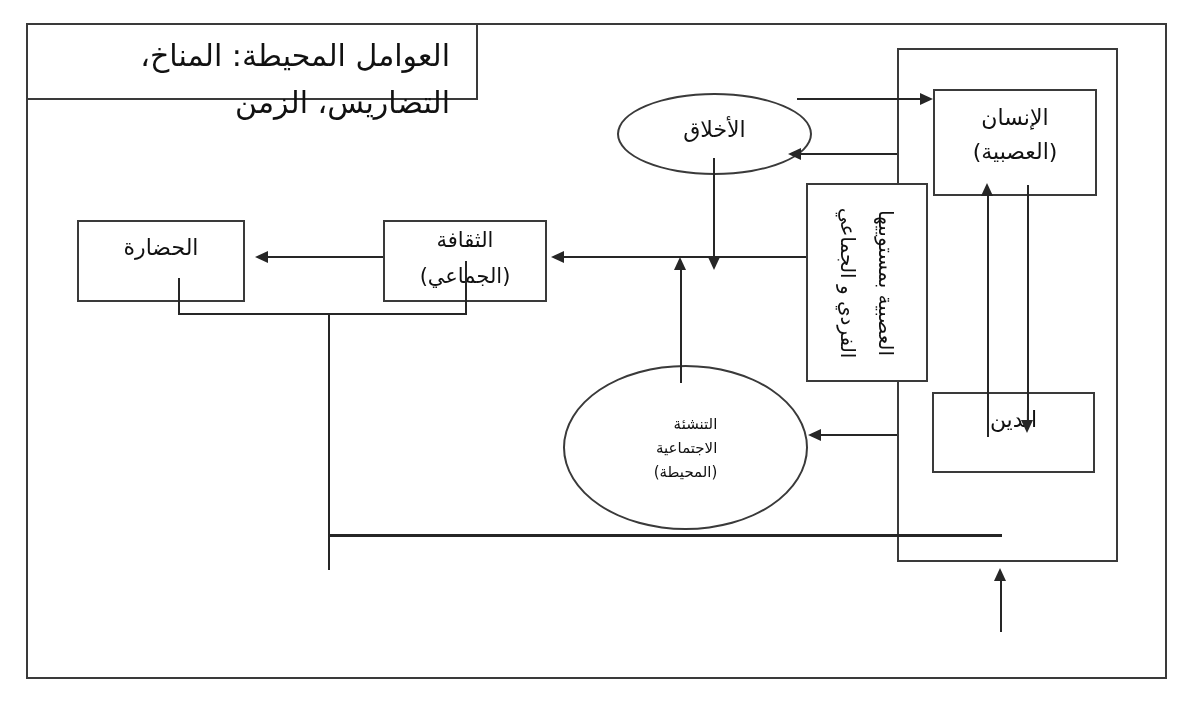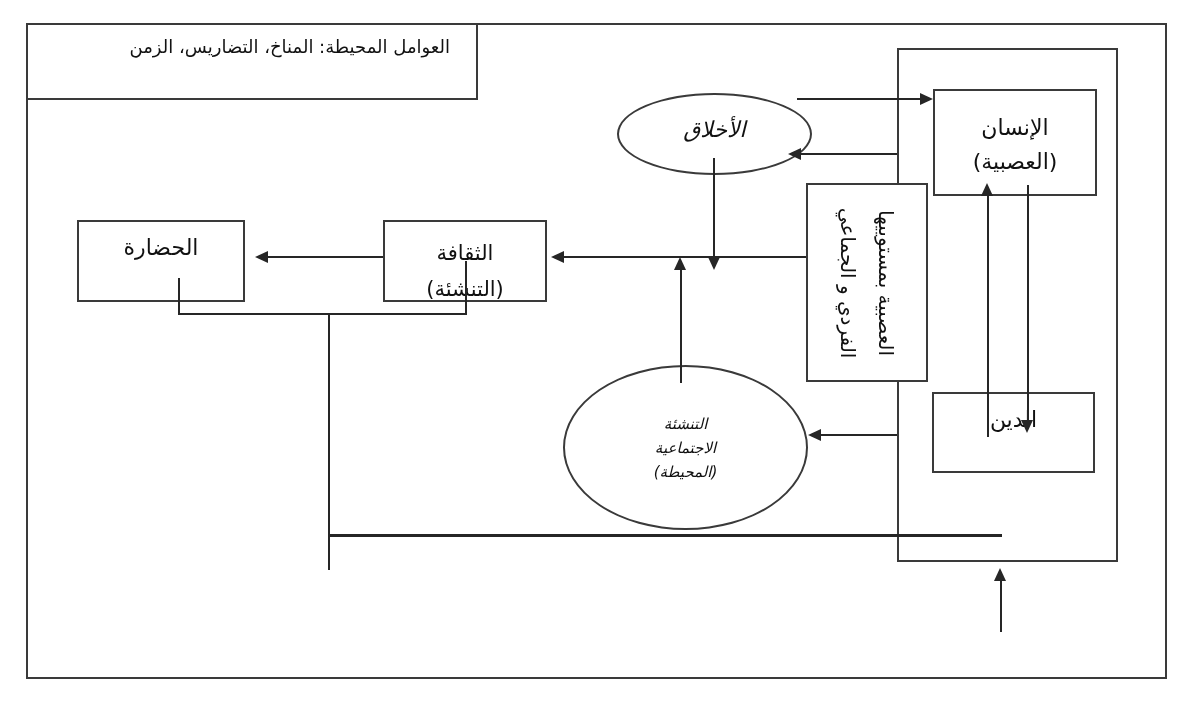--- a/index.html
+++ b/index.html
@@ -34,43 +34,41 @@
     z-index:1;
   }
   .ellipse{
     position:absolute;
     border:2px solid var(--border);
     border-radius:50%;
     box-sizing:border-box;
     background:transparent;
     z-index:2;
     display:flex;align-items:center;justify-content:center;
-    text-align:center;
-    font-style:italic;
   }
   .l{position:absolute;background:var(--line);z-index:5;}
   .arr{position:absolute;width:0;height:0;z-index:6;}
   .arr-right{border-top:6px solid transparent;border-bottom:6px solid transparent;border-left:13px solid var(--line);}
   .arr-left{border-top:6px solid transparent;border-bottom:6px solid transparent;border-right:13px solid var(--line);}
   .arr-up{border-left:6px solid transparent;border-right:6px solid transparent;border-bottom:13px solid var(--line);}
   .arr-down{border-left:6px solid transparent;border-right:6px solid transparent;border-top:13px solid var(--line);}
   .t{font-size:22px;line-height:1.55;}
   #env-box{left:26px;top:23px;width:452px;height:77px;text-align:right;}
-  #env-box .t{padding:8px 26px 0 0;font-size:18px;}
+  #env-box .t{padding:8px 26px 0 0;font-size:30px;}
   #container-box{left:897px;top:48px;width:221px;height:514px;}
-  #insan-box{left:933px;top:89px;width:164px;height:107px;padding-top:20px;}
+  #insan-box{left:933px;top:89px;width:164px;height:107px;padding-top:10px;}
   #din-box{left:932px;top:392px;width:163px;height:81px;padding-top:9px;}
   #asabiyya-box{left:806px;top:183px;width:122px;height:199px;}
   #asabiyya-rot{
     position:absolute;left:50%;top:50%;width:199px;
     transform:translate(-50%,-50%) rotate(90deg);
     transform-origin:center;
     text-align:center;font-size:20px;line-height:1.9;white-space:nowrap;
   }
-  #culture-box{left:383px;top:220px;width:164px;height:82px;padding-top:14px;}
+  #culture-box{left:383px;top:220px;width:164px;height:82px;padding-top:1px;}
   #culture-box .t{line-height:1.7;font-size:21px;}
   #hadara-box{left:77px;top:220px;width:168px;height:82px;padding-top:9px;}
   #akhlaq-ellipse{left:617px;top:93px;width:195px;height:82px;}
   #akhlaq-ellipse .t{margin-top:-8px;}
   #tanshia-ellipse{left:563px;top:365px;width:245px;height:165px;}
   #tanshia-ellipse .t{font-size:15px;line-height:1.6;}
 </style>
 </head>
 <body>
 
@@ -99,21 +97,21 @@
       <div>الفردي و الجماعي</div>
     </div>
   </div>
 
   <div class="box" id="din-box">
     <div class="t">الدين</div>
   </div>
 
   <div class="box" id="culture-box">
     <div class="t">الثقافة</div>
-    <div class="t">(التنشئة)</div>
+    <div class="t">(الجماعي)</div>
   </div>
 
   <div class="box" id="hadara-box">
     <div class="t">الحضارة</div>
   </div>
 
   <div class="ellipse" id="tanshia-ellipse">
     <div>
       <div class="t">التنشئة</div>
       <div class="t">الاجتماعية</div>

